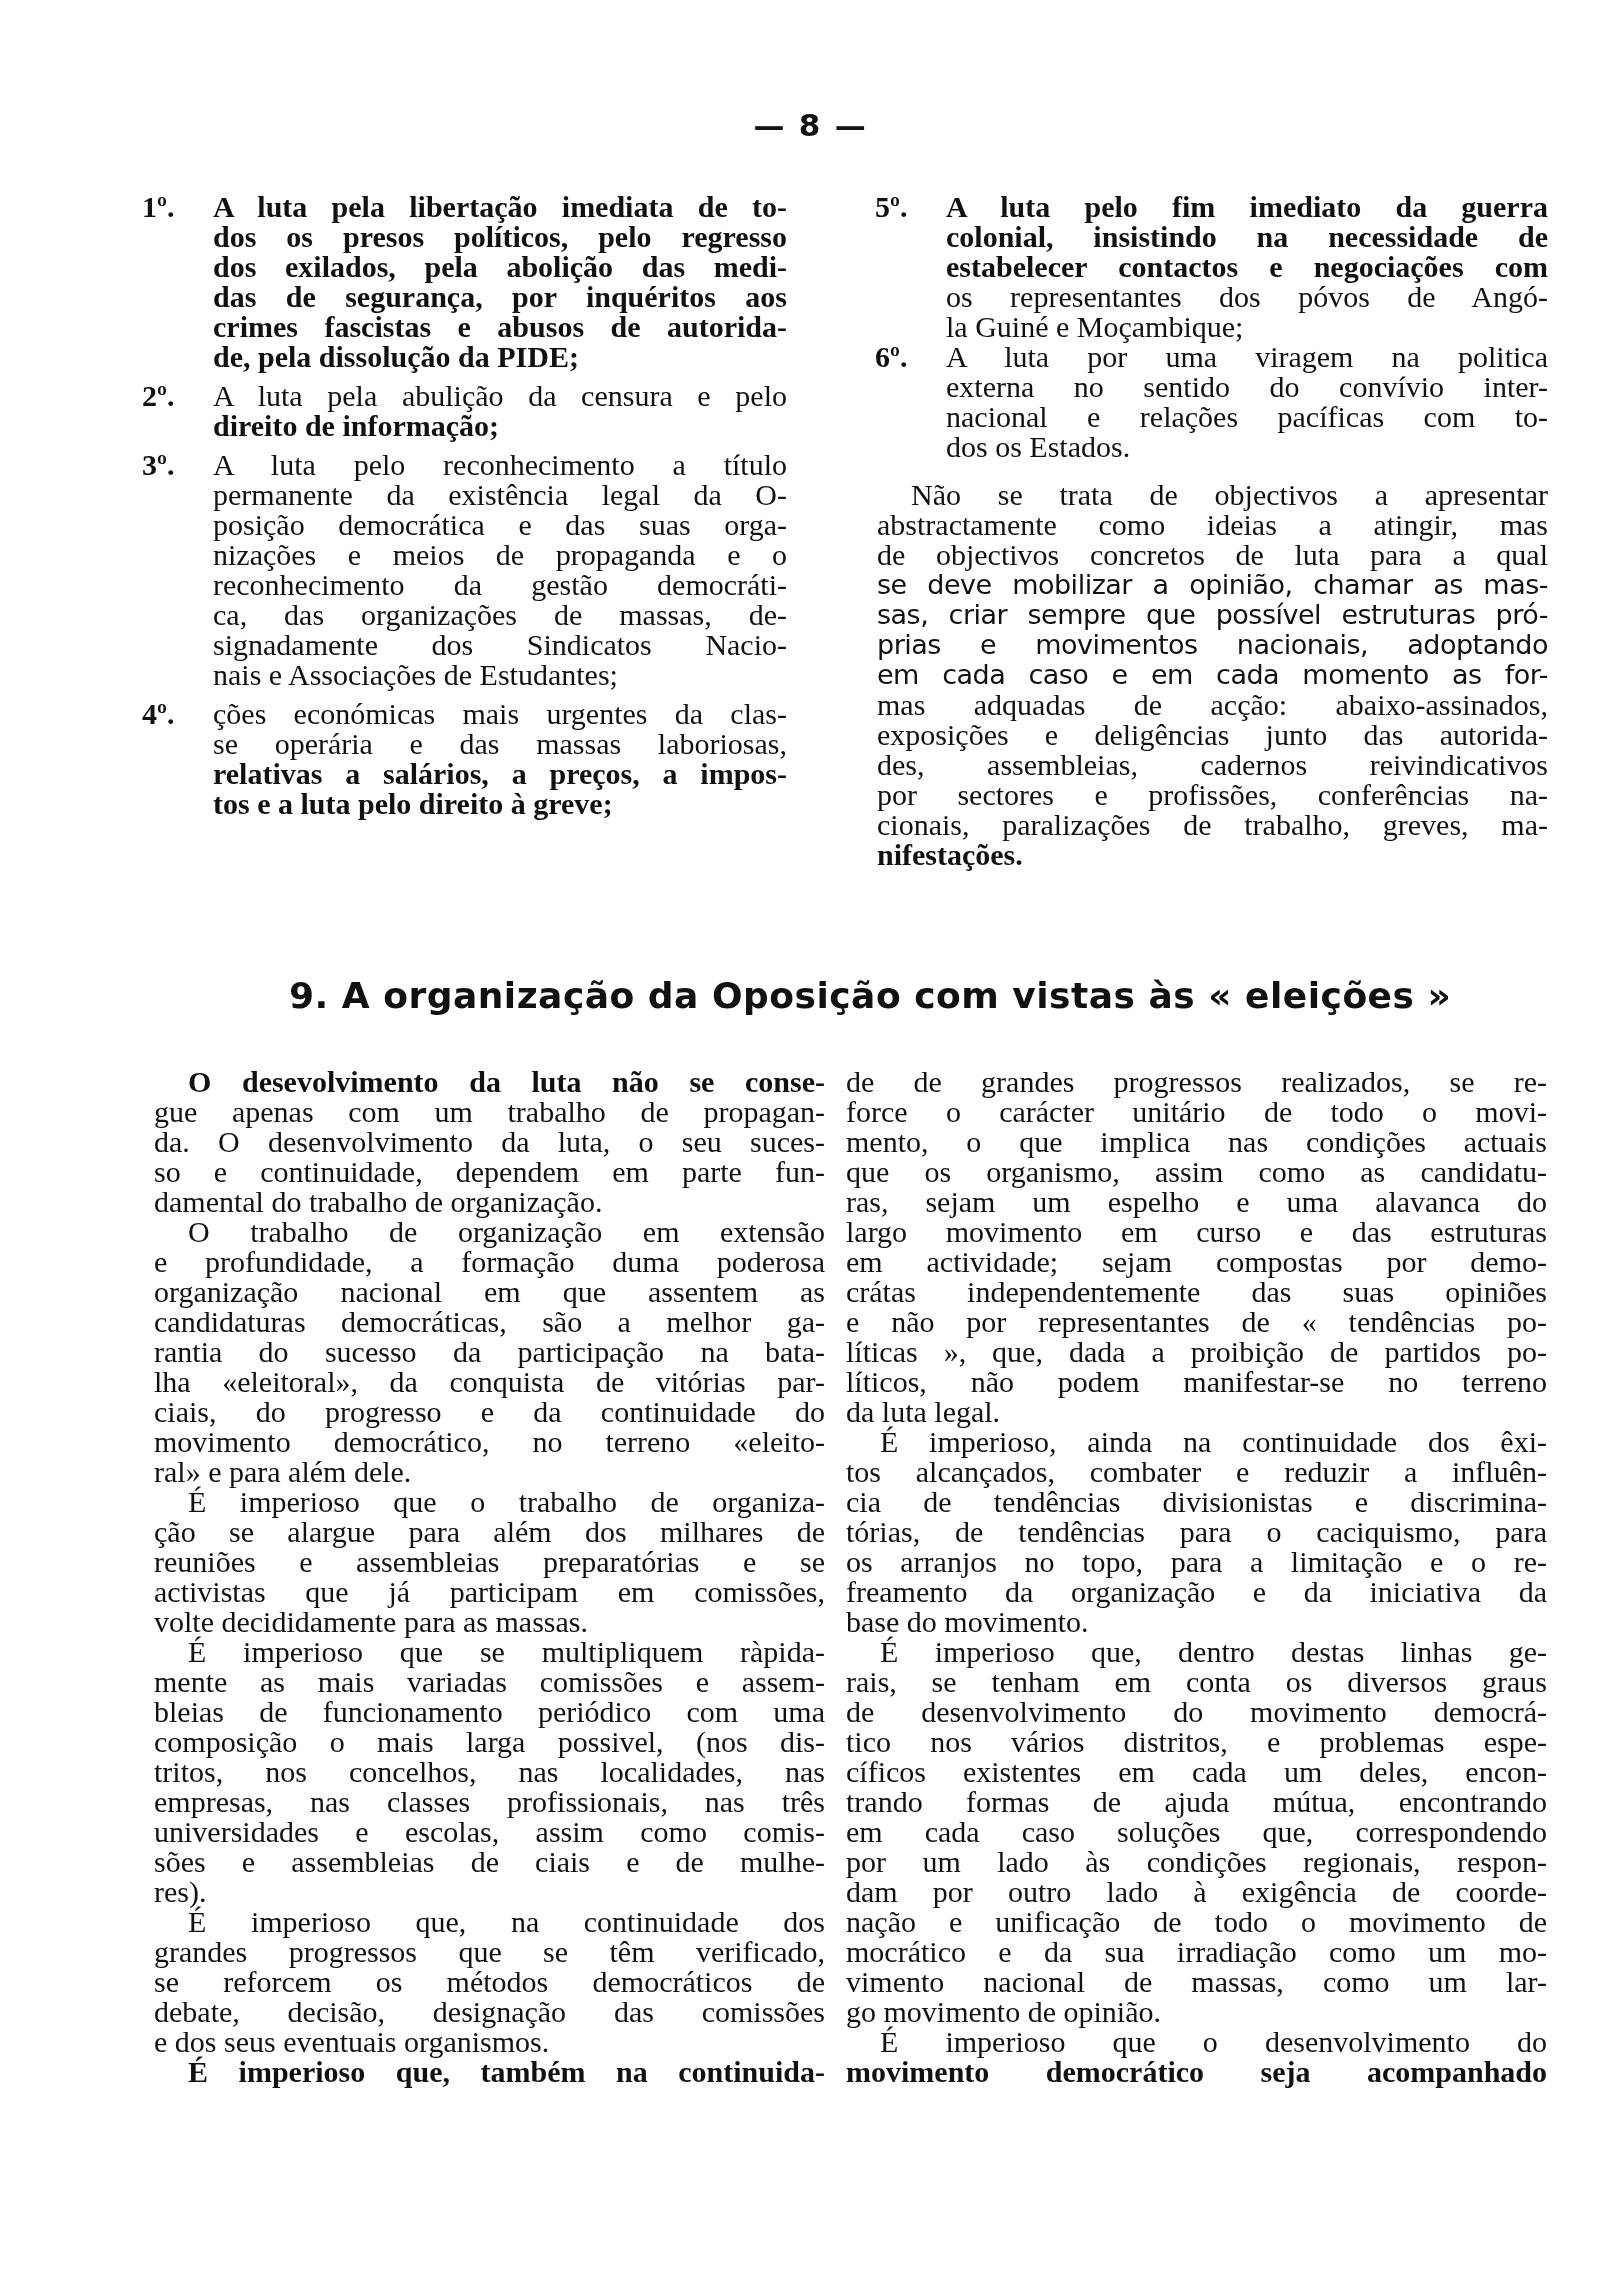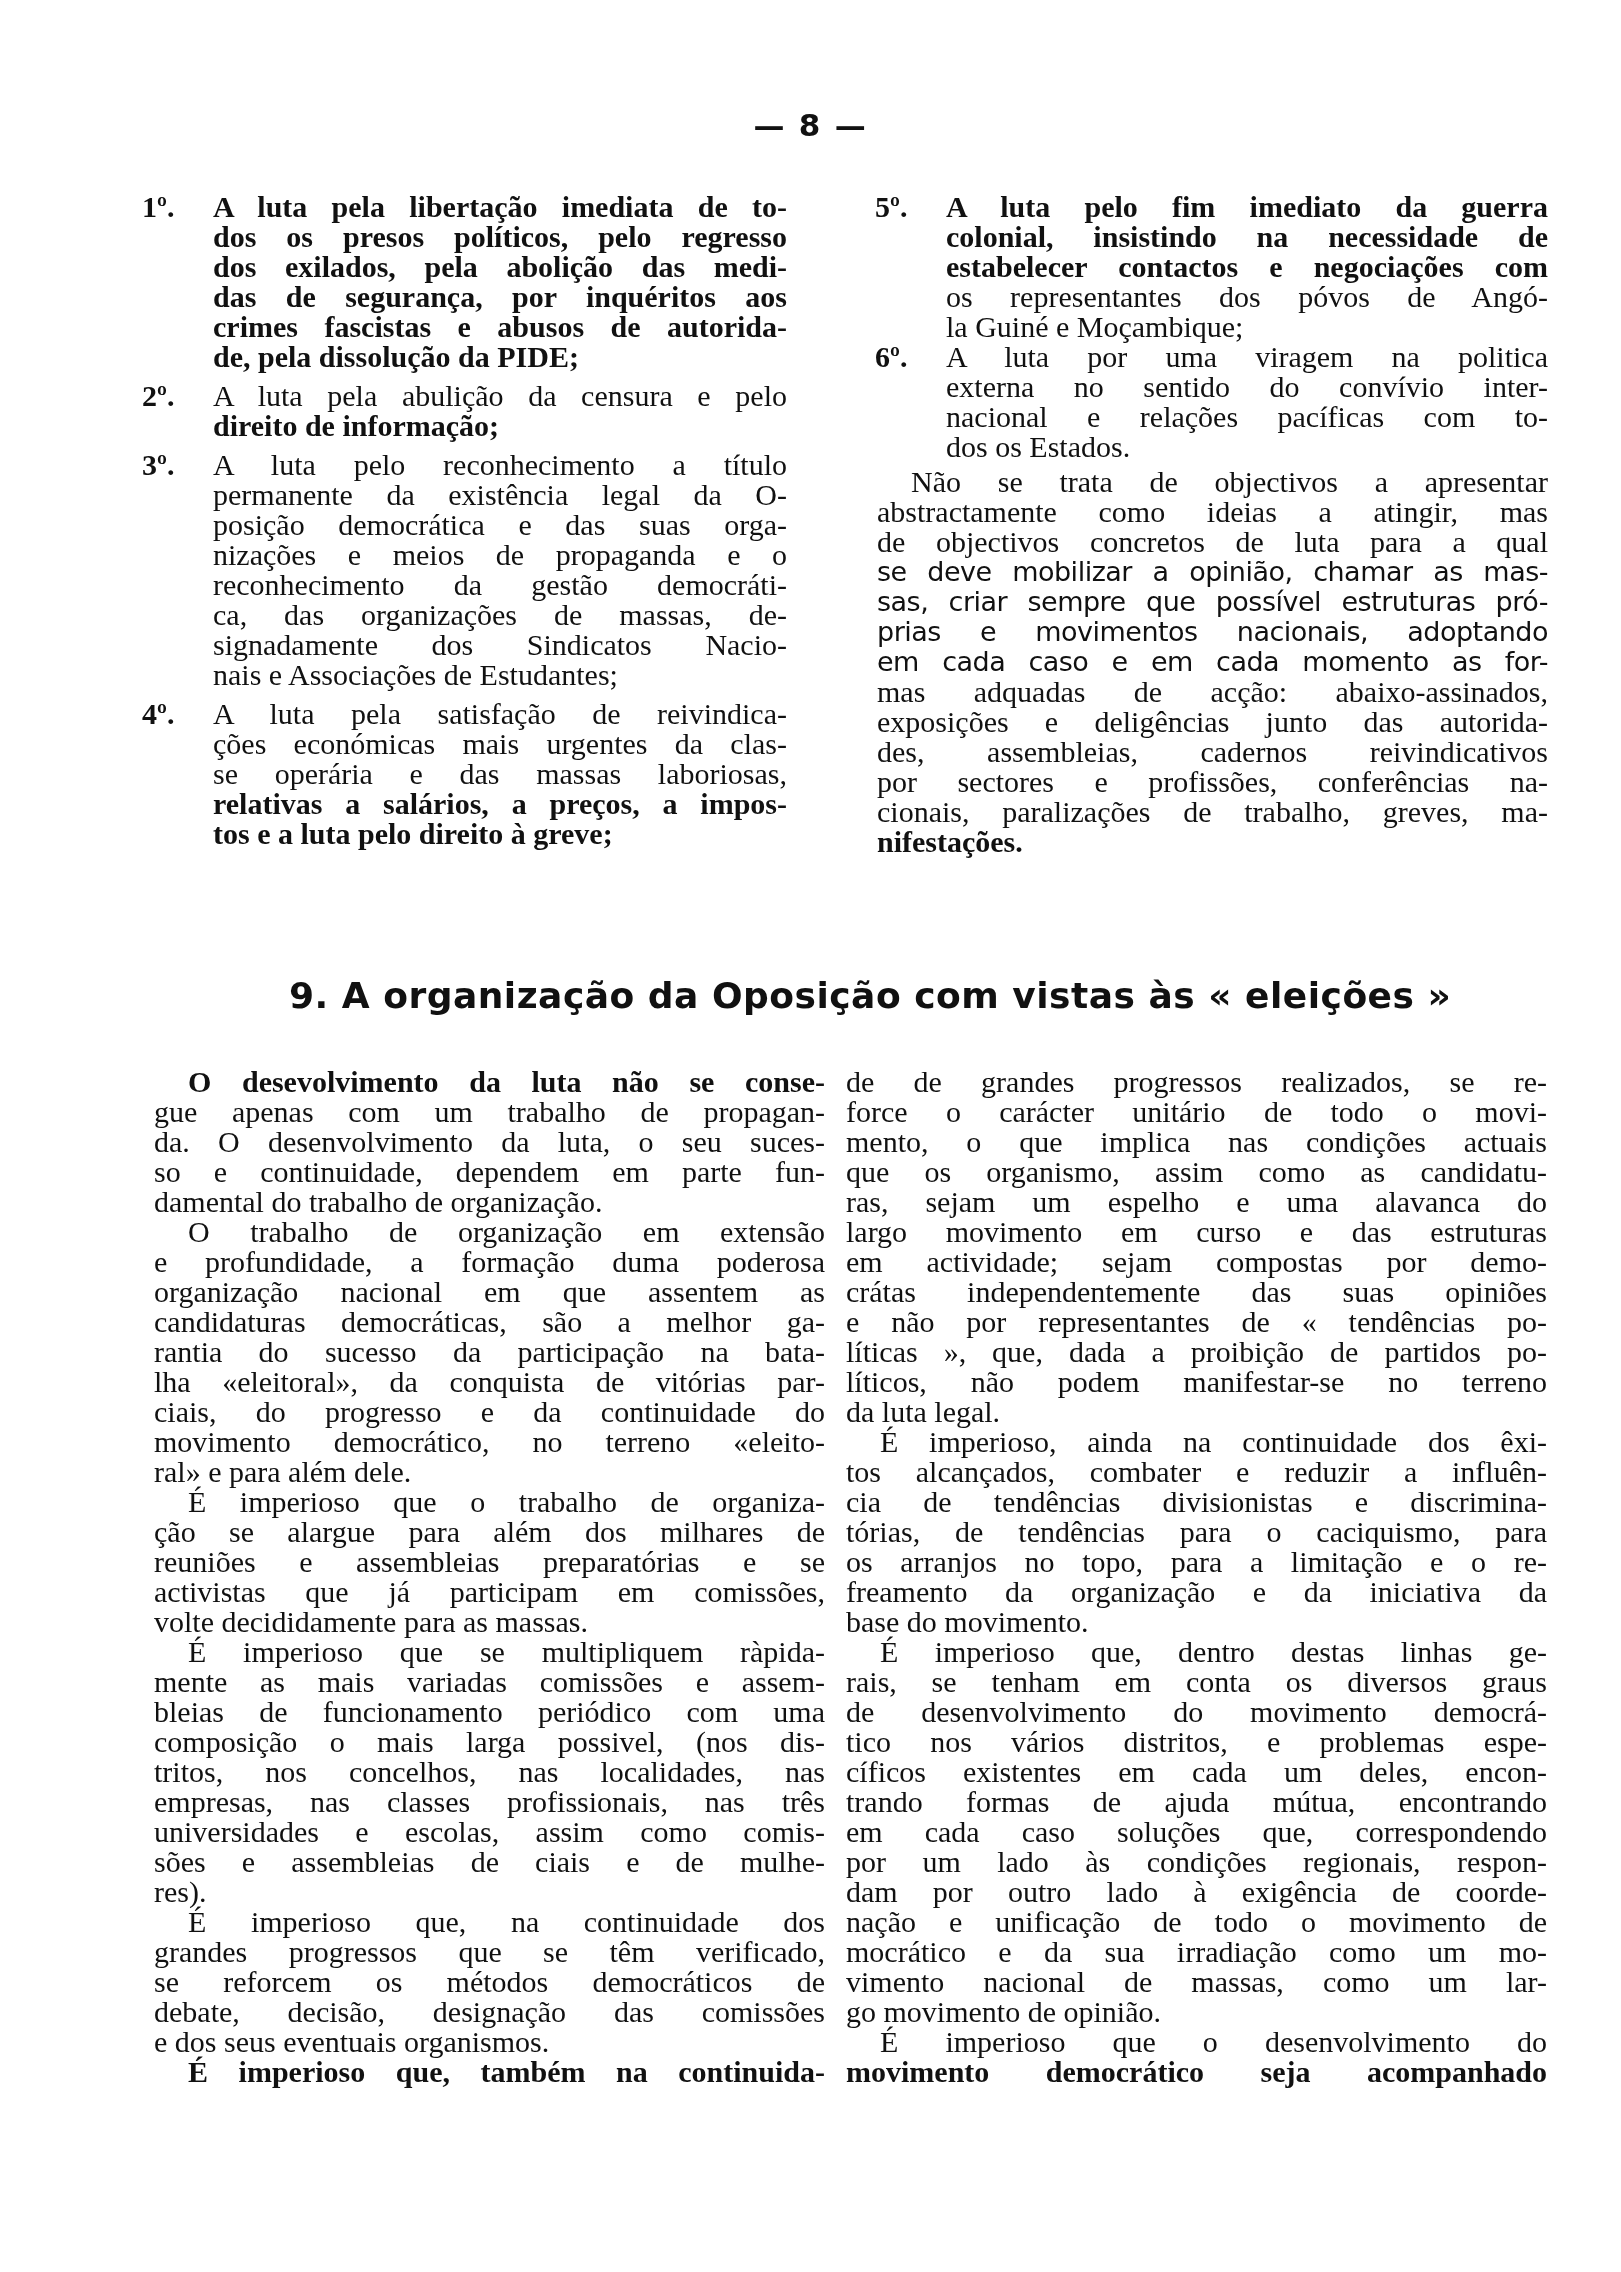--- a/index.html
+++ b/index.html
@@ -17,21 +17,21 @@
   .sans { font-family: "DejaVu Sans", "Liberation Sans", sans-serif; font-weight: normal; font-size: 27px; letter-spacing: -0.5px; }
   .indent { text-indent: 34px; }
   .section-heading { position: absolute; top: 975px; left: 289px; width: 1067px;
                      font-family: "DejaVu Sans", "Liberation Sans", sans-serif; font-weight: bold;
                      font-size: 36px; white-space: nowrap; letter-spacing: 0.5px; }
   #col-top-left { left: 213px; top: 192px; width: 574px; }
   #col-top-right { left: 877px; top: 192px; width: 671px; }
   #col-top-right .item { margin-left: 69px; }
   #col-bot-left { left: 154px; top: 1067px; width: 671px; }
   #col-bot-right { left: 846px; top: 1067px; width: 701px; }
-  .top-par { margin-top: 5px; }
+  .top-par { margin-top: 18px; }
 </style>
 </head>
 <body>
 
 <div class="page-number">— 8 —</div>
 
 <div id="col-top-left" class="col">
   <div class="item b">
     <span class="num">1º.</span>
     <div class="line">A luta pela libertação imediata de to-</div>
@@ -55,21 +55,20 @@
     <div class="line">posição democrática e das suas orga-</div>
     <div class="line">nizações e meios de propaganda e o</div>
     <div class="line">reconhecimento da gestão democráti-</div>
     <div class="line">ca, das organizações de massas, de-</div>
     <div class="line">signadamente dos Sindicatos Nacio-</div>
     <div class="line last">nais e Associações de Estudantes;</div>
   </div>
   <div class="gap"></div>
   <div class="item">
     <span class="num">4º.</span>
-    <div class="line">A luta pela satisfação de reivindica-</div>
     <div class="line">ções económicas mais urgentes da clas-</div>
     <div class="line">se operária e das massas laboriosas,</div>
     <div class="line b">relativas a salários, a preços, a impos-</div>
     <div class="line last b">tos e a luta pelo direito à greve;</div>
   </div>
 </div>
 
 <div id="col-top-right" class="col">
   <div class="item b">
     <span class="num">5º.</span>

